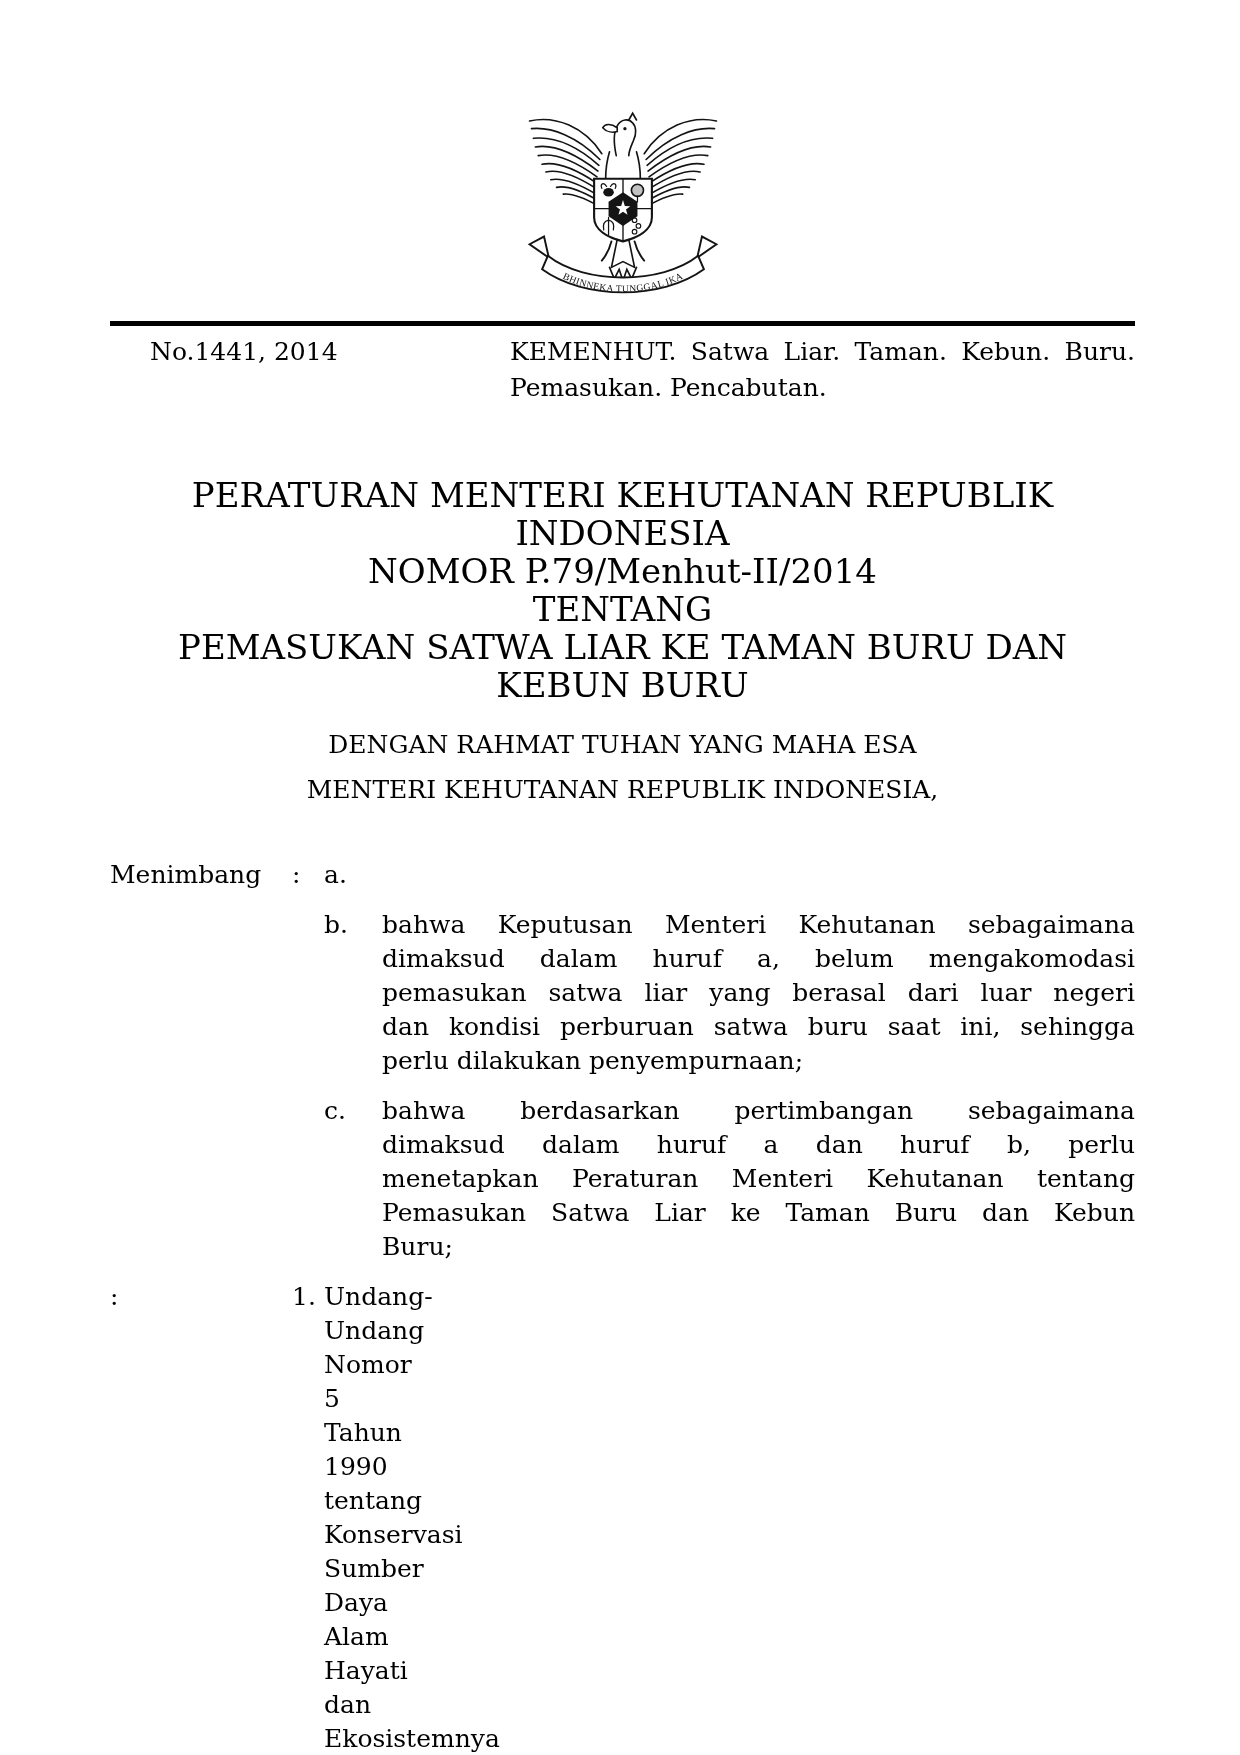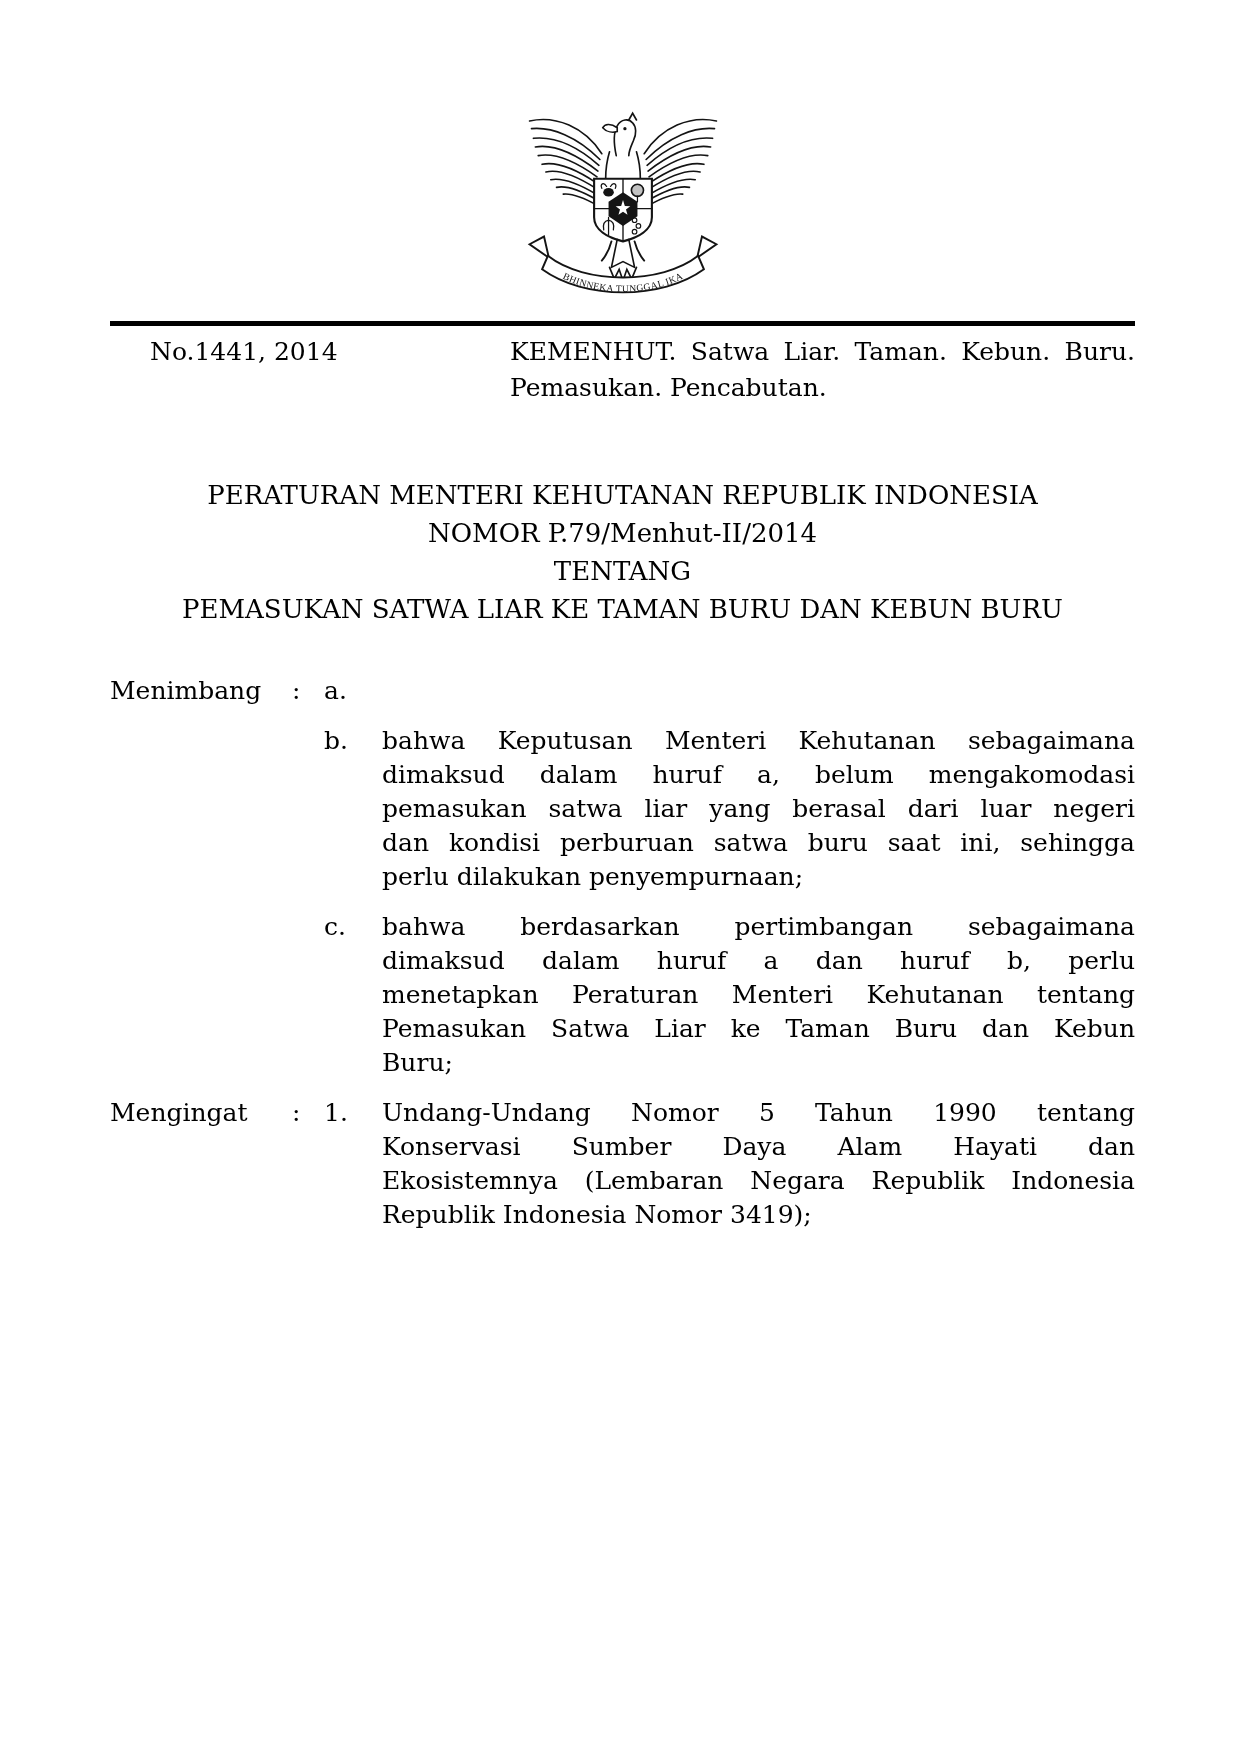--- a/index.html
+++ b/index.html
@@ -32,21 +32,21 @@
     display: flex;
     margin-top: 8px;
     font-size: 25px;
     line-height: 36px;
   }
   .gazette-no { width: 360px; flex: 0 0 360px; margin-left: 40px; }
   .gazette-abstract { flex: 1; }
   .tline { text-align: justify; text-align-last: left; }
   .tline.stretch { text-align-last: justify; }
   
-  .reg-heading { margin-top: 70px; text-align: center; font-size: 26px; }
+  .reg-heading { margin-top: 70px; text-align: center; font-size: 34px; }
   .reg-heading .hline { line-height: 38px; }
   .invocation { margin-top: 18px; text-align: center; font-size: 25px; }
   .invocation .iline { line-height: 45px; }
   
   .clauses { margin-top: 46px; font-size: 25px; }
   .clause-row {
     display: grid;
     grid-template-columns: 182px 32px 58px 1fr;
     margin-bottom: 16px;
   }
@@ -130,20 +130,24 @@
     </div>
   </div>
 
   <div class="reg-heading">
     <div class="hline">PERATURAN MENTERI KEHUTANAN REPUBLIK INDONESIA</div>
     <div class="hline">NOMOR P.79/Menhut-II/2014</div>
     <div class="hline">TENTANG</div>
     <div class="hline">PEMASUKAN SATWA LIAR KE TAMAN BURU DAN KEBUN BURU</div>
   </div>
 
+  <div class="invocation">
+    <div class="iline">DENGAN RAHMAT TUHAN YANG MAHA ESA</div>
+    <div class="iline">MENTERI KEHUTANAN REPUBLIK INDONESIA,</div>
+  </div>
 
   <div class="clauses">
 
     <div class="clause-row">
       <div class="c-label">Menimbang</div>
       <div class="c-colon">:</div>
       <div class="c-marker">a.</div>
     </div>
 
     <div class="clause-row">
@@ -166,21 +170,20 @@
       <div class="c-text">
           <div class="tline stretch">bahwa berdasarkan pertimbangan sebagaimana</div>
           <div class="tline stretch">dimaksud dalam huruf a dan huruf b, perlu</div>
           <div class="tline stretch">menetapkan Peraturan Menteri Kehutanan tentang</div>
           <div class="tline stretch">Pemasukan Satwa Liar ke Taman Buru dan Kebun</div>
           <div class="tline">Buru;</div>
         </div>
     </div>
 
     <div class="clause-row">
-      <div class="c-label">Mengingat</div>
       <div class="c-colon">:</div>
       <div class="c-marker">1.</div>
       <div class="c-text">
           <div class="tline stretch">Undang-Undang Nomor 5 Tahun 1990 tentang</div>
           <div class="tline stretch">Konservasi Sumber Daya Alam Hayati dan</div>
           <div class="tline stretch">Ekosistemnya (Lembaran Negara Republik Indonesia</div>
           <div class="tline">Republik Indonesia Nomor 3419);</div>
         </div>
     </div>
 

